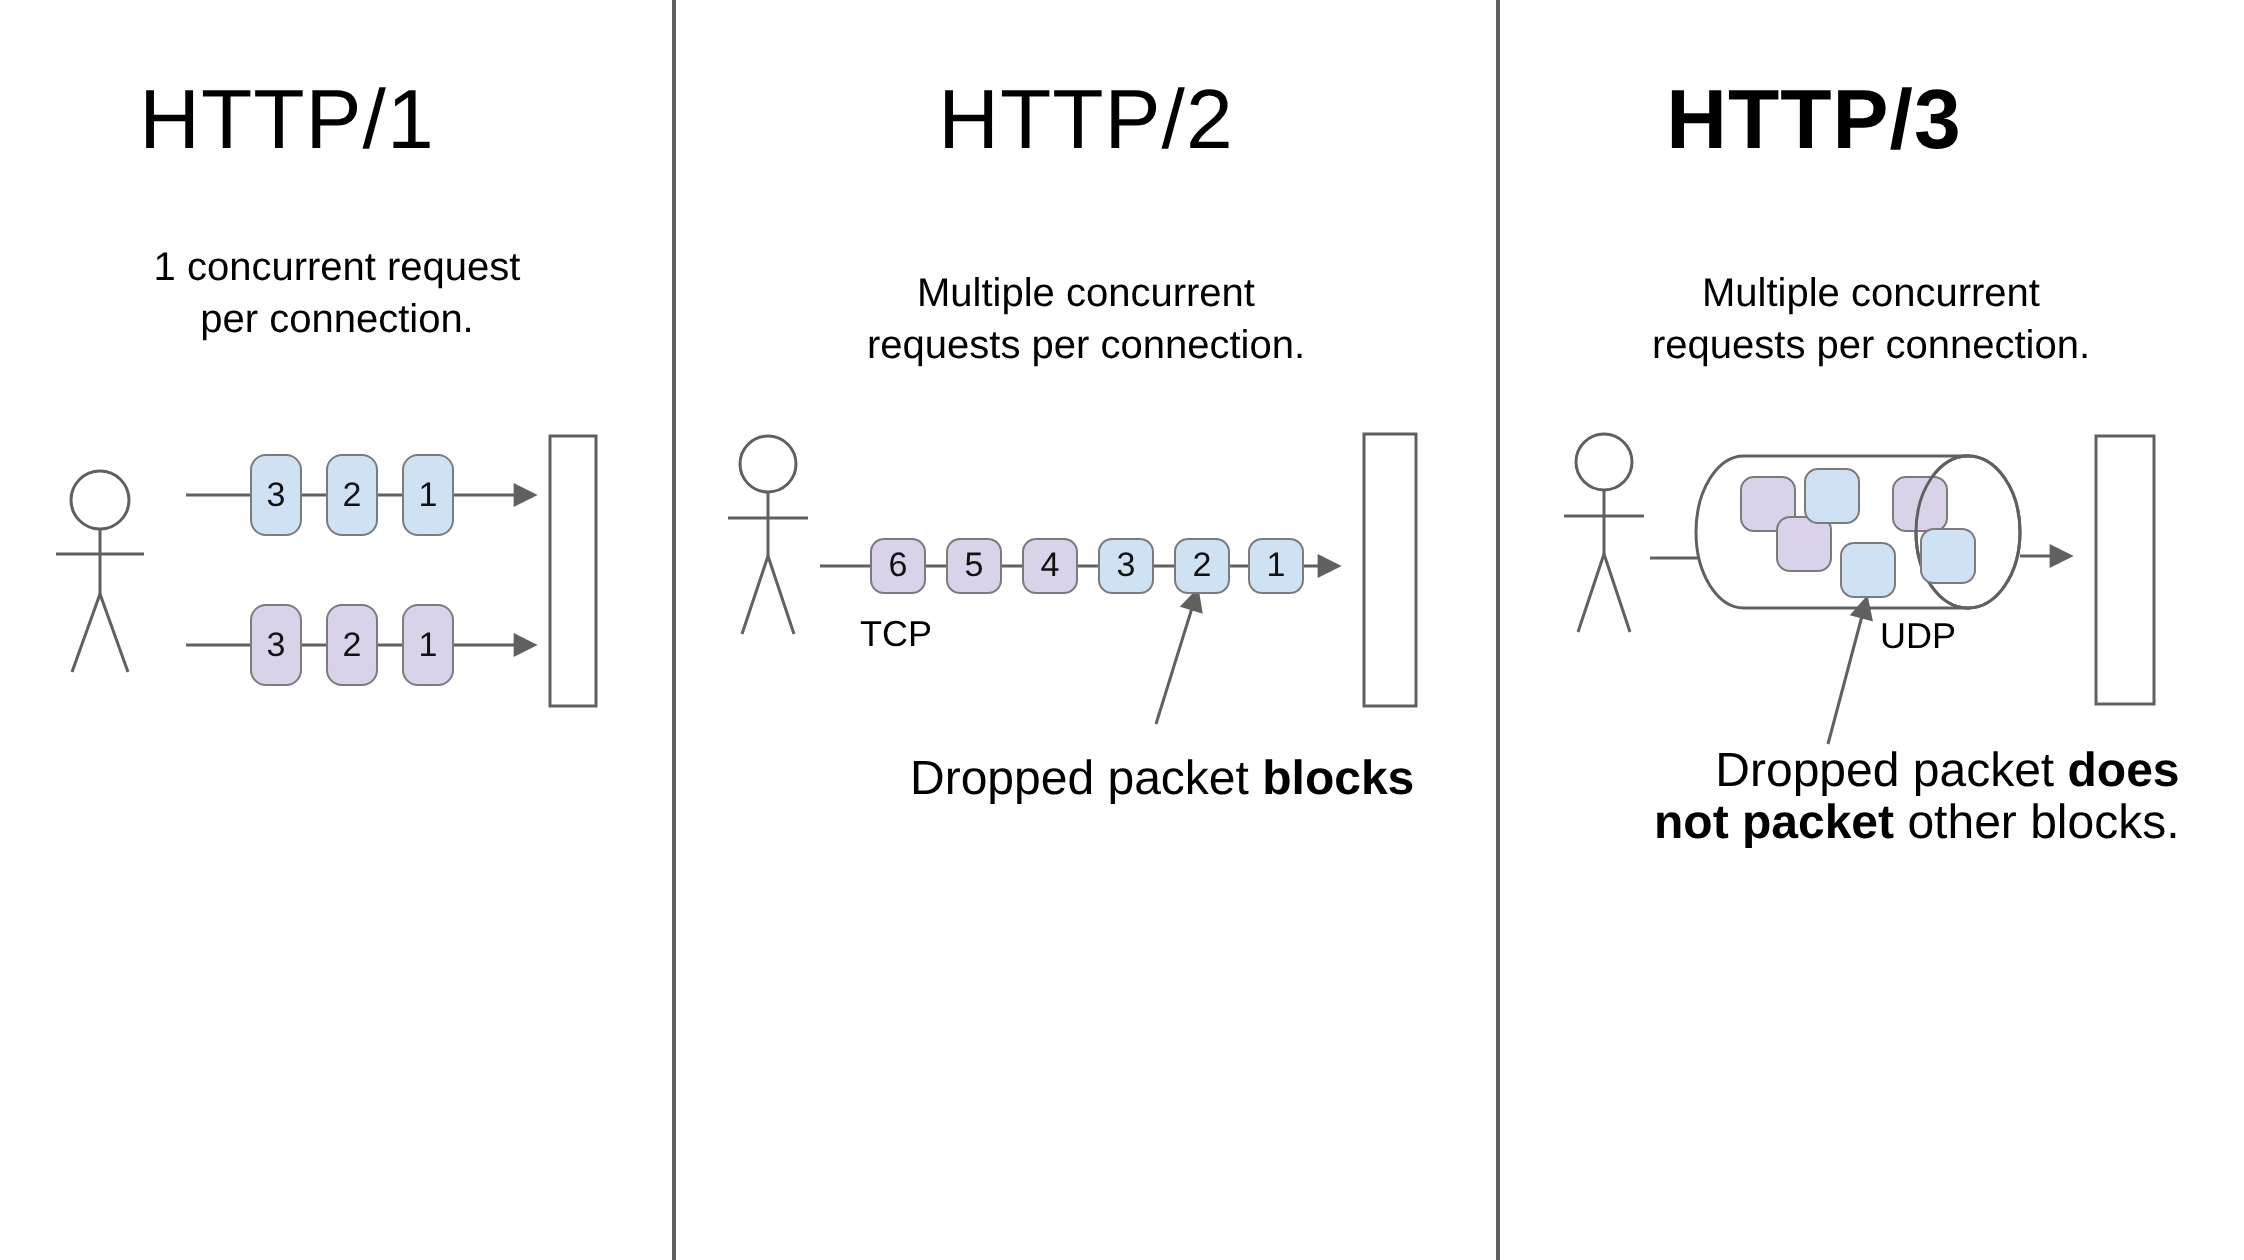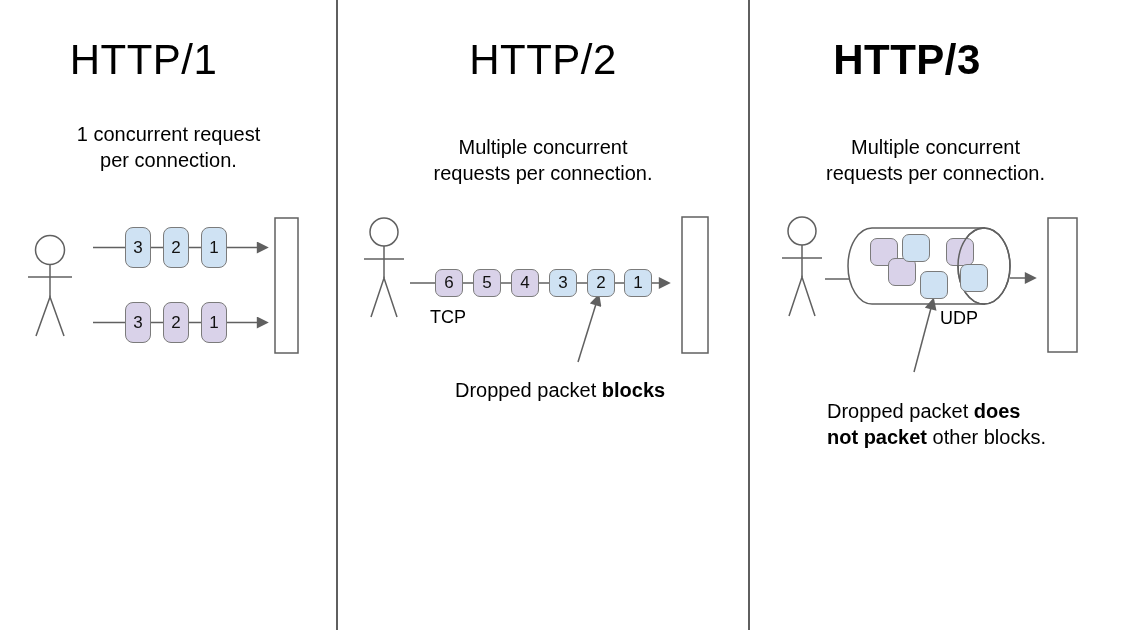--- a/index.html
+++ b/index.html
@@ -16,21 +16,21 @@
     letter-spacing:0.5px;white-space:nowrap;}
   .col-sub{position:absolute;z-index:2;font-size:20px;line-height:26px;text-align:center;
     white-space:pre-line;}
   .packet{position:absolute;z-index:2;display:flex;align-items:center;justify-content:center;
     border:1.5px solid var(--packet-border);border-radius:7px;font-size:17px;color:#111;}
   .packet.tall{width:26px;height:41px;border-radius:8px;}
   .packet.sq{width:28px;height:28px;}
   .packet.blue{background:var(--packet-blue);}
   .packet.purple{background:var(--packet-purple);}
   .proto-label{position:absolute;z-index:2;font-size:18px;}
-  .annotation{position:absolute;z-index:2;font-size:20px;line-height:26px;}
+  .annotation{position:absolute;z-index:2;font-size:24px;line-height:26px;text-align:right;}
   .annotation b{font-weight:700;}
   .rim{position:absolute;z-index:3;}
   .z4{z-index:4;}
   svg .ln{stroke:var(--stroke);stroke-width:1.5;fill:none;}
   svg .fillwhite{fill:#ffffff;stroke:var(--stroke);stroke-width:1.5;}
   svg .arrhead{fill:var(--stroke);}
 </style>
 </head>
 <body>
 
@@ -122,18 +122,18 @@
   <div class="packet sq blue" style="left:920px;top:271px;"></div>
   <div class="packet sq purple" style="left:946px;top:238px;"></div>
 
   <svg class="rim" style="left:954px;top:224px;" width="62" height="84" viewBox="0 0 62 84">
     <ellipse class="ln" cx="30" cy="42" rx="26" ry="38"></ellipse>
   </svg>
   <div class="packet sq blue z4" style="left:960px;top:264px;"></div>
 
   <div class="proto-label" style="left:898px;top:308px;margin-left:42px;">UDP</div>
 
-  <div class="annotation" style="left:827px;top:398px;">
+  <div class="annotation" style="left:827px;top:373px;">
     <div><span>Dropped packet </span><b>does</b></div>
     <div><b>not packet</b><span> other blocks.</span></div>
   </div>
 
 </div>
 
 </body></html>

